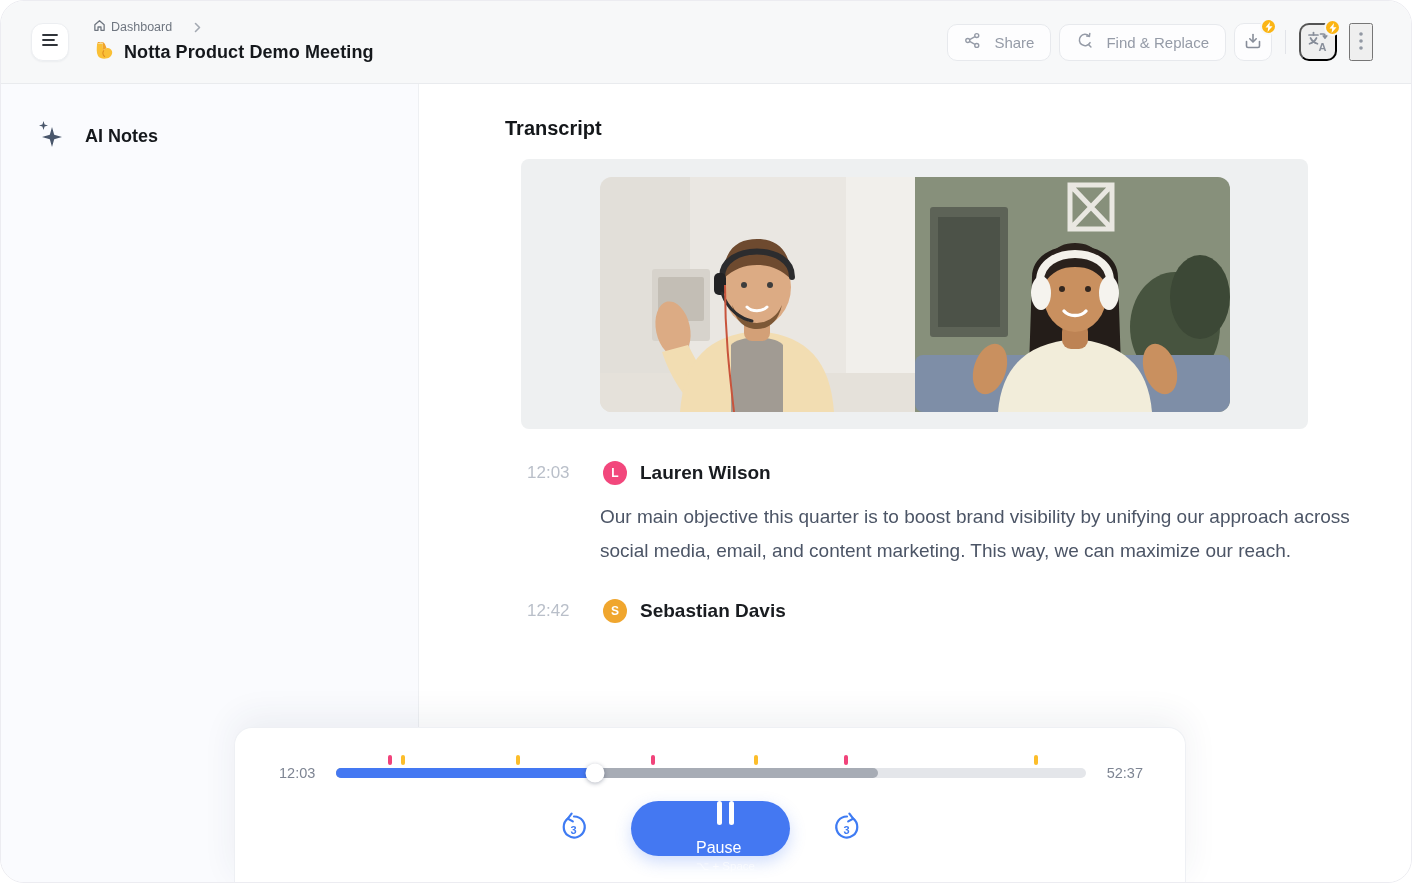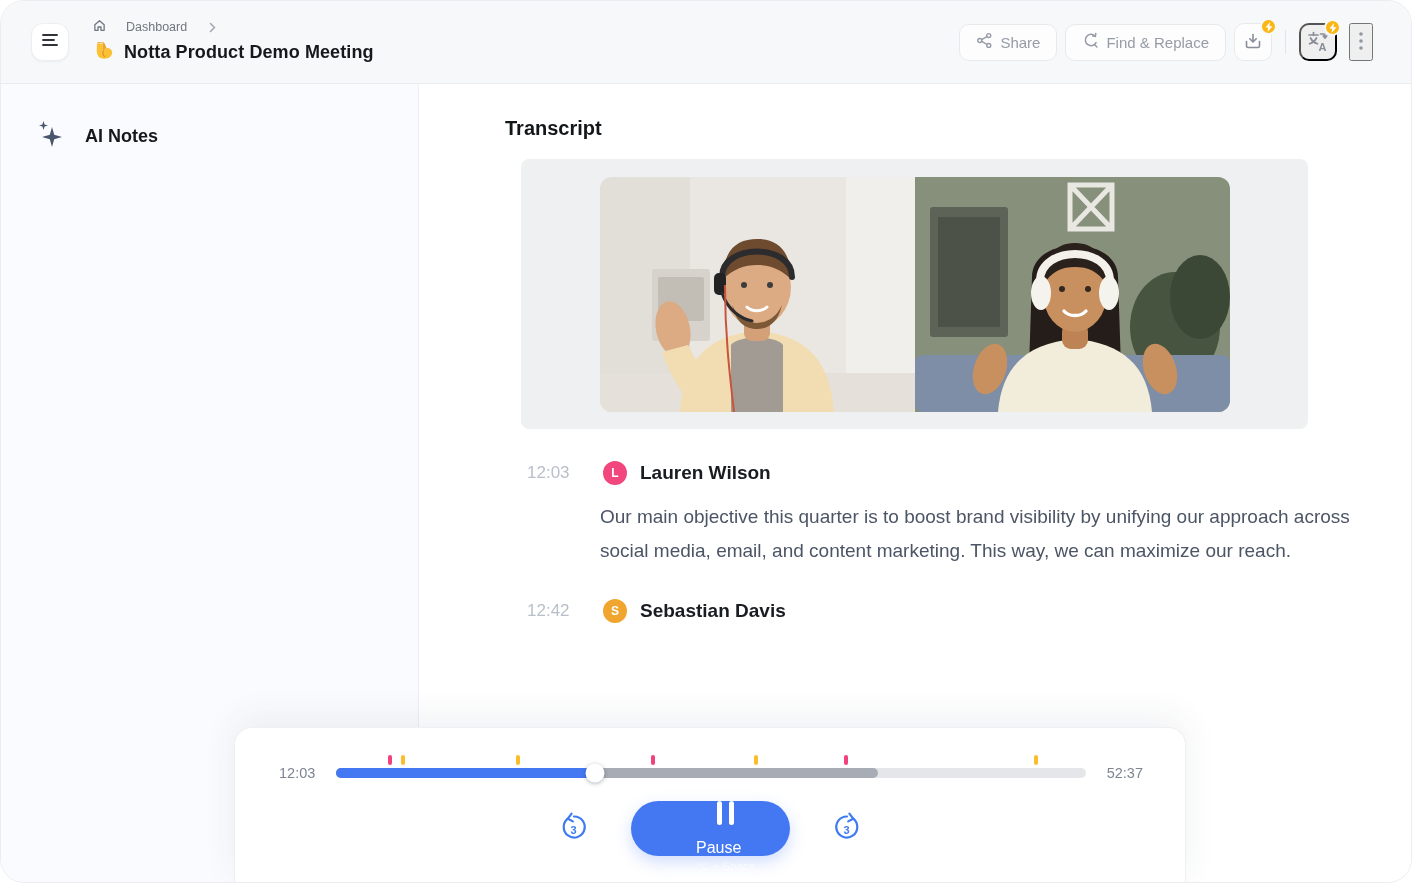--- a/index.html
+++ b/index.html
@@ -29,33 +29,33 @@
     width:38px; height:38px;
     background:#ffffff;
     border:1px solid #eceef1;
     border-radius:12px;
     box-shadow:0 1px 2px rgba(20,30,50,.05);
     display:flex; align-items:center; justify-content:center;
     cursor:pointer; flex:none;
   }
   .title-block { margin-left:24px; }
   .breadcrumb-row { display:flex; align-items:center; gap:6px; height:16px; }
-  .breadcrumb-row .crumb { font-size:12.5px; color:#6f7680; display:flex; align-items:center; gap:20px; cursor:pointer;}
+  .breadcrumb-row .crumb { font-size:12.5px; color:#6f7680; display:flex; align-items:center; gap:5px; cursor:pointer;}
   .breadcrumb-row .chev { margin-left:16px; display:flex; }
   .title-row { display:flex; align-items:center; gap:9px; margin-top:4px; }
   .doc-title { font-size:18px; font-weight:700; color:#15181c; letter-spacing:.1px; }
   .spacer { flex:1; }
 
   .actions { display:flex; align-items:center; }
   .pill-btn {
     height:37px;
     background:#fdfdfe;
     border:1px solid #e7e9ed;
     border-radius:10px;
-    display:flex; align-items:center; gap:7px;
+    display:flex; align-items:center; gap:13px;
     padding:0 16px;
     font-size:15px; color:#959ba7;
     cursor:pointer; flex:none;
   }
   .pill-btn + .pill-btn { margin-left:8px; }
   .icon-sq-btn {
     position:relative;
     width:38px; height:38px; margin-left:8px;
     background:#fdfdfe;
     border:1px solid #e7e9ed;

